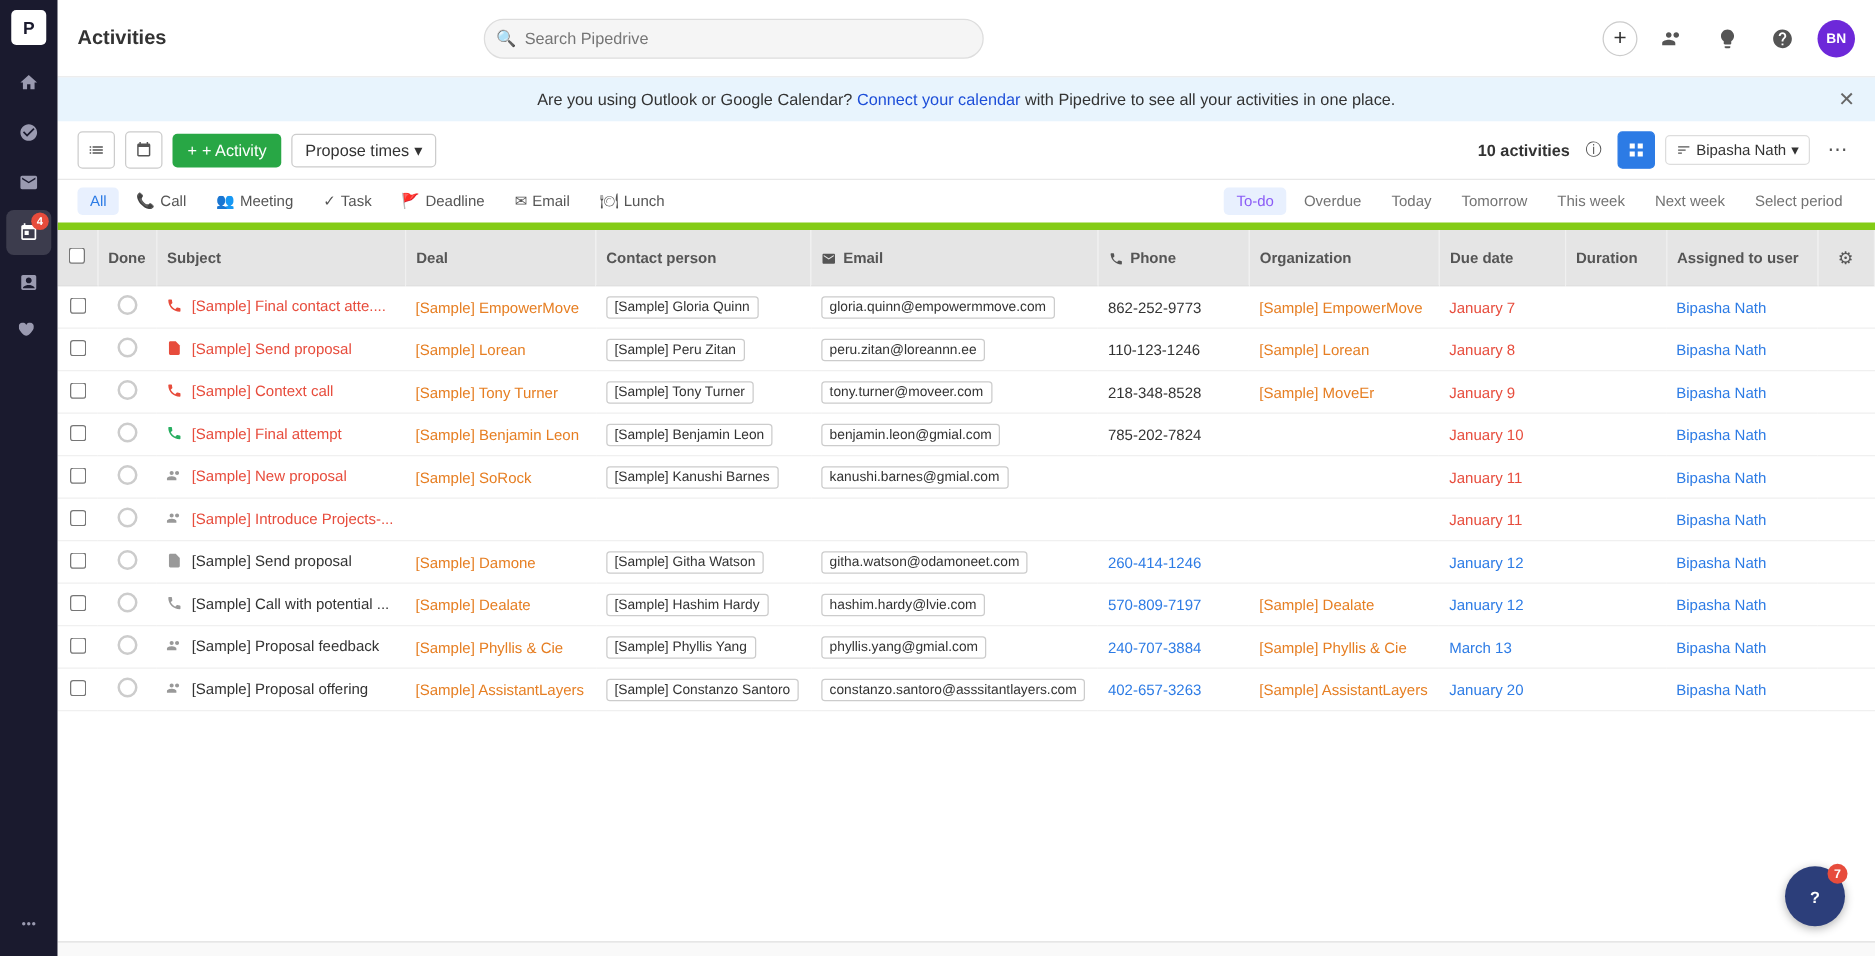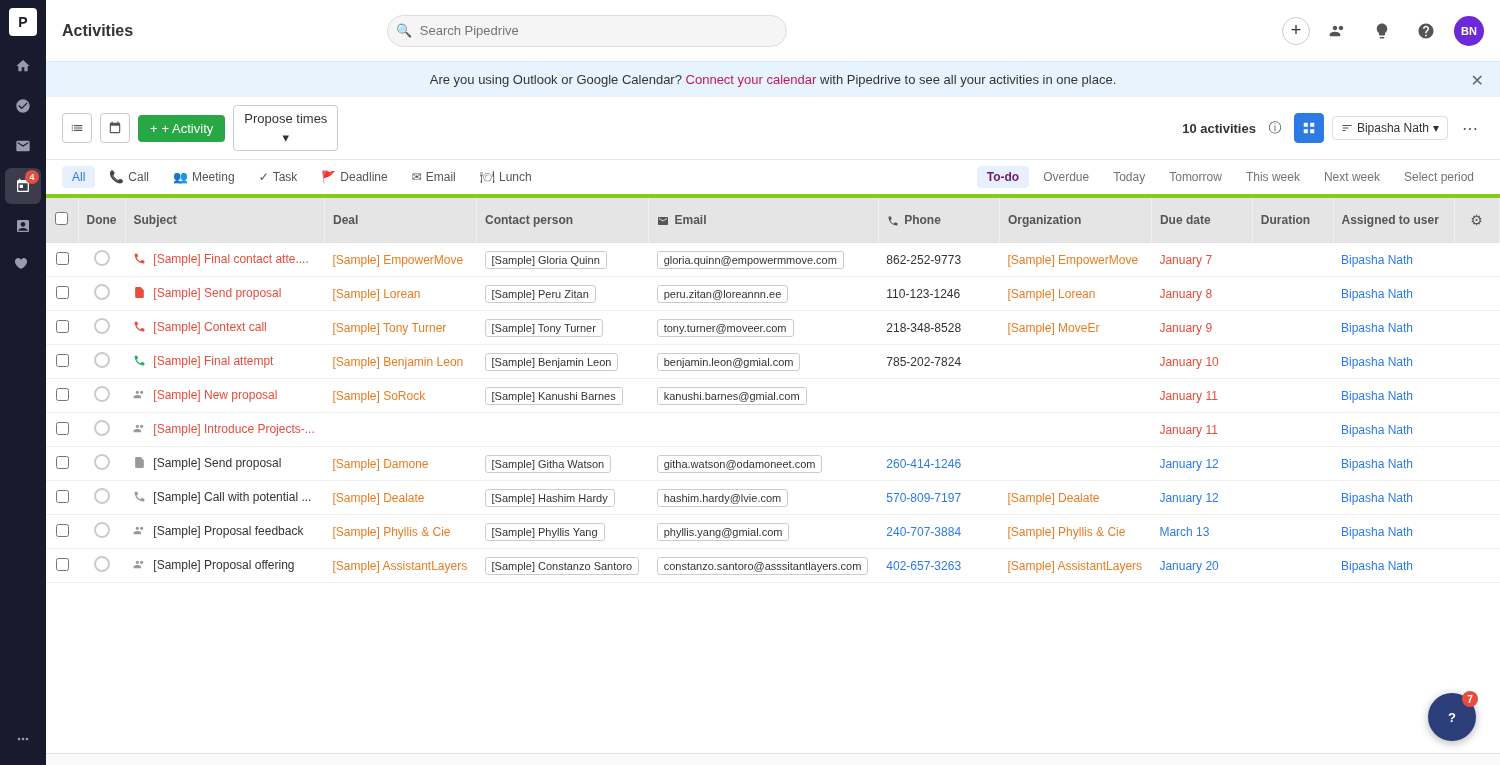--- a/index.html
+++ b/index.html
@@ -136,21 +136,21 @@
     
     .banner {
       background: #e8f4fd;
       padding: 10px 16px;
       text-align: center;
       font-size: 13px;
       color: #333;
       position: relative;
       flex-shrink: 0;
     }
-    .banner a { color: #be185d; text-decoration: none; }
+    .banner a { color: #1d4ed8; text-decoration: none; }
     .banner-close {
       position: absolute;
       right: 16px;
       top: 50%;
       transform: translateY(-50%);
       cursor: pointer;
       color: #666;
       font-size: 16px;
     }
 
@@ -180,21 +180,21 @@
       display: flex; align-items: center; gap: 4px;
     }
     .btn-outline {
       background: white;
       color: #333;
       border: 1px solid #ccc;
       border-radius: 4px;
       padding: 5px 10px;
       cursor: pointer;
       font-size: 13px;
-      display: flex; align-items: center; gap: 4px; flex-direction: column;
+      display: flex; align-items: center; gap: 4px;
     }
     .view-btn {
       width: 30px; height: 30px;
       border: 1px solid #ccc;
       border-radius: 4px;
       background: white;
       cursor: pointer;
       display: flex; align-items: center; justify-content: center;
       color: #555;
     }
@@ -204,21 +204,21 @@
       font-size: 13px;
       font-weight: bold;
     }
 
     
     .filter-bar {
       display: flex;
       align-items: center;
       padding: 6px 16px;
       gap: 4px;
-      border-bottom: 4px solid #84cc16;
+      border-bottom: 6px solid #84cc16;
       flex-shrink: 0;
     }
     .filter-tab {
       padding: 4px 10px;
       border-radius: 4px;
       cursor: pointer;
       font-size: 12px;
       color: #555;
       background: transparent;
       border: none;
@@ -242,21 +242,21 @@
     }
     .date-filter-btn {
       padding: 4px 10px;
       border-radius: 4px;
       cursor: pointer;
       font-size: 12px;
       color: #737373;
       background: transparent;
       border: none;
     }
-    .date-filter-btn.active { background: #e8f0fe; color: #701a75; font-weight: 700; }
+    .date-filter-btn.active { background: #e8f0fe; color: #8b5cf6; font-weight: 400; }
 
     
     .table-wrapper {
       flex: 1;
       overflow: auto;
     }
     table {
       width: 100%;
       border-collapse: collapse;
       font-size: 12px;

